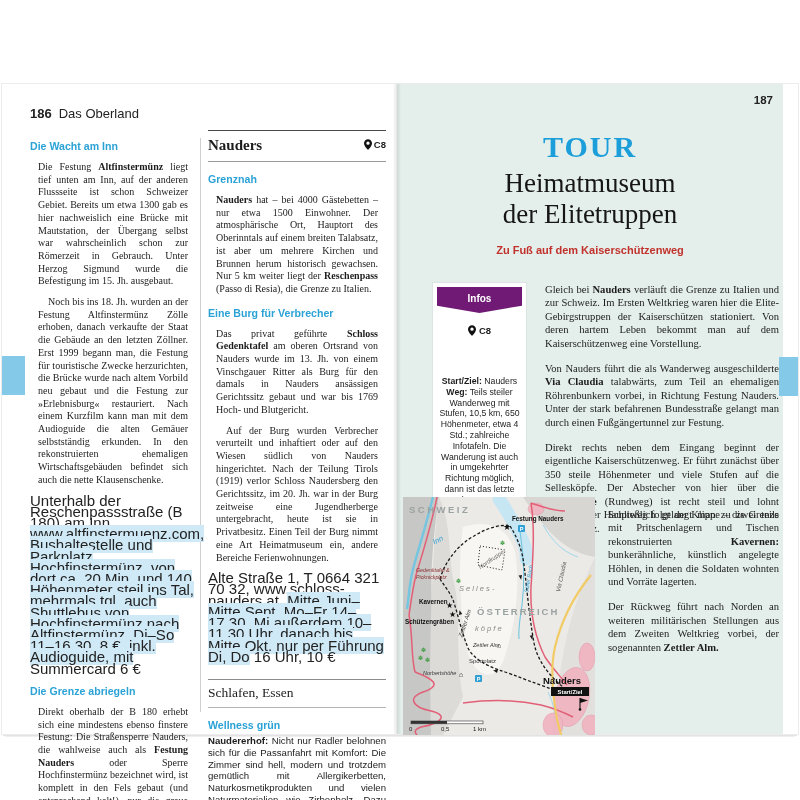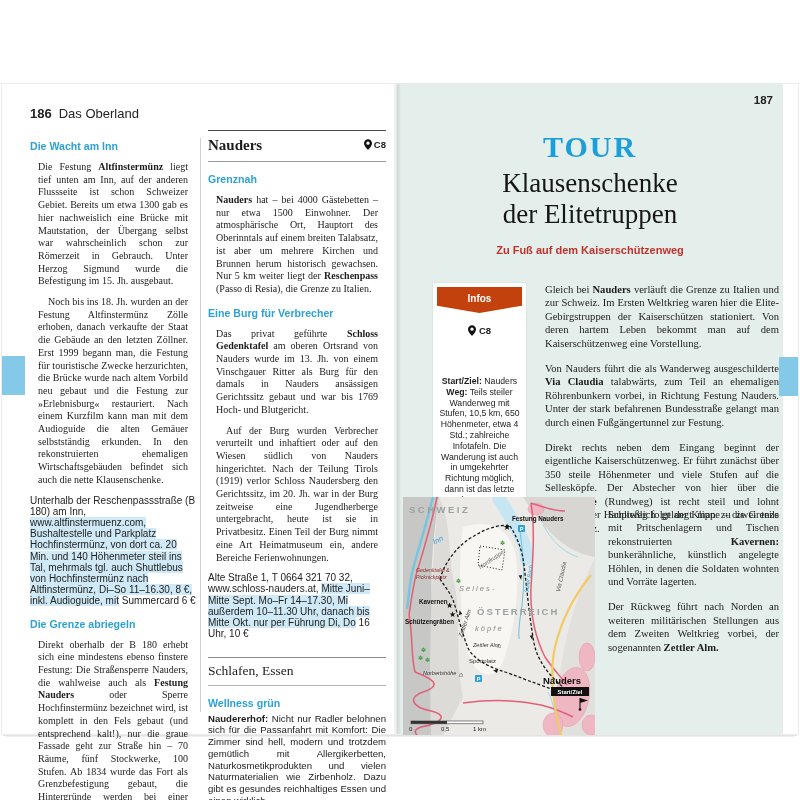--- a/index.html
+++ b/index.html
@@ -18,21 +18,21 @@
   .lp-header b{margin-right:7px;}
   .col-rule{position:absolute;left:200px;top:138px;width:1px;height:574px;background:#cfcfcf;}
   .col1{position:absolute;left:30px;top:140px;width:166px;}
   .col2{position:absolute;left:208px;top:130px;width:178px;}
 
   .blue-h{font-weight:bold;font-size:10.6px;line-height:13px;color:#2ba2d6;margin:11px 0 3px;}
   .blue-h:first-child{margin-top:0;}
   .serif-p{font-family:"Liberation Serif",serif;font-size:10px;line-height:12.7px;
            text-align:justify;margin:8px;}
   .indent{text-indent:10px;}
-  .info{font-size:10px;line-height:11.2px;margin:2px 0 0;color:#222;}
+  .info{font-size:15px;line-height:11.2px;margin:2px 0 0;color:#222;}
   .hl{background:#cfe9f6;}
 
   .sect-head{border-top:1.6px solid #4a4a4a;border-bottom:1px solid #9b9b9b;
              padding:6px 0 7px;display:flex;justify-content:space-between;align-items:baseline;}
   .sect-head .t{font-family:"Liberation Serif",serif;font-weight:bold;font-size:15px;}
   .gridref{font-size:9.5px;font-weight:bold;display:flex;align-items:center;gap:2px;}
   .pin{width:8px;height:11px;display:inline-block;}
   .sect-head2{border-top:1px solid #8d8d8d;border-bottom:1px solid #b5b5b5;
               padding:5px 0 6px;margin-top:17px;font-family:"Liberation Serif",serif;font-size:13.5px;}
   .sans-p{font-size:9.6px;line-height:11.8px;text-align:justify;margin:0;}
@@ -43,21 +43,21 @@
   .kicker{position:absolute;left:0;top:46px;width:100%;text-align:center;
           font-family:"Liberation Serif",serif;font-weight:bold;font-size:30px;
           letter-spacing:2px;color:#1b9ed9;}
   .tour-title{position:absolute;left:0;top:84px;width:100%;text-align:center;
           font-family:"Liberation Serif",serif;font-size:27px;line-height:31px;color:#161616;}
   .tour-sub{position:absolute;left:0;top:160px;width:100%;text-align:center;
           font-size:11px;font-weight:bold;color:#c2312b;}
 
   .infobox{position:absolute;left:36px;top:199px;width:93px;background:#ffffff;
            padding-bottom:9px;box-shadow:0 0 0 1px rgba(0,0,0,0.04);}
-  .infoflag{margin:4px 4px 0;background:#c2410c;color:#fff;text-align:center;
+  .infoflag{margin:4px 4px 0;background:#701a75;color:#fff;text-align:center;
             font-weight:bold;font-size:10px;padding:6px 0 4px;height:16px;
             clip-path:polygon(0 0,100% 0,100% 72%,50% 100%,0 72%);}
   .info-pin{display:flex;justify-content:center;align-items:center;gap:3px;
             font-size:9.5px;font-weight:bold;margin:12px 0 9px;}
   .infobody{font-size:8.7px;line-height:10.8px;text-align:center;padding:0 6px;color:#1c1c1c;margin-top:40px;}
 
   .rp-text1{position:absolute;left:148px;top:199px;width:234px;}
   .rp-text2{position:absolute;left:211px;top:424px;width:171px;}
   .rp-p{font-family:"Liberation Serif",serif;font-size:10.6px;line-height:13.4px;
         text-align:justify;margin:0 0 12px;}
@@ -104,21 +104,21 @@
   <p class="info"><span>Alte Straße 1, T 0664 321 70 32, www.schloss-nauders.at, </span><span class="hl">Mitte Juni–Mitte Sept. Mo–Fr 14–17.30, Mi außerdem 10–11.30 Uhr, danach bis Mitte Okt. nur per Führung Di, Do</span><span> 16 Uhr, 10 €</span></p>
   <div class="sect-head2">Schlafen, Essen</div>
   <div class="blue-h">Wellness grün</div>
   <p class="sans-p"><b>Naudererhof:</b> Nicht nur Radler belohnen sich für die Passanfahrt mit Komfort: Die Zimmer sind hell, modern und trotzdem gemütlich mit Allergikerbetten, Naturkosmetikprodukten und vielen Naturmaterialien wie Zirbenholz. Dazu gibt es gesundes reichhaltiges Essen und einen wirklich</p>
 </div>
 
 <div class="rp">
   <div class="rp-num">187</div>
   <div class="kicker">TOUR</div>
   <div class="tour-title">
-    <div>Klausenschenke</div>
+    <div>Heimatmuseum</div>
     <div>der Elitetruppen</div>
   </div>
   <div class="tour-sub">Zu Fuß auf dem Kaiserschützenweg</div>
 
   <div class="infobox">
     <div class="infoflag">Infos</div>
     <div class="info-pin">
       <svg class="pin" viewBox="0 0 12 16">
           <path fill="#111" d="M6 0C2.7 0 0 2.7 0 6c0 4.5 6 10 6 10s6-5.5 6-10C12 2.7 9.3 0 6 0zm0 8.5A2.5 2.5 0 1 1 6 3.5a2.5 2.5 0 0 1 0 5z"></path>
         </svg>

